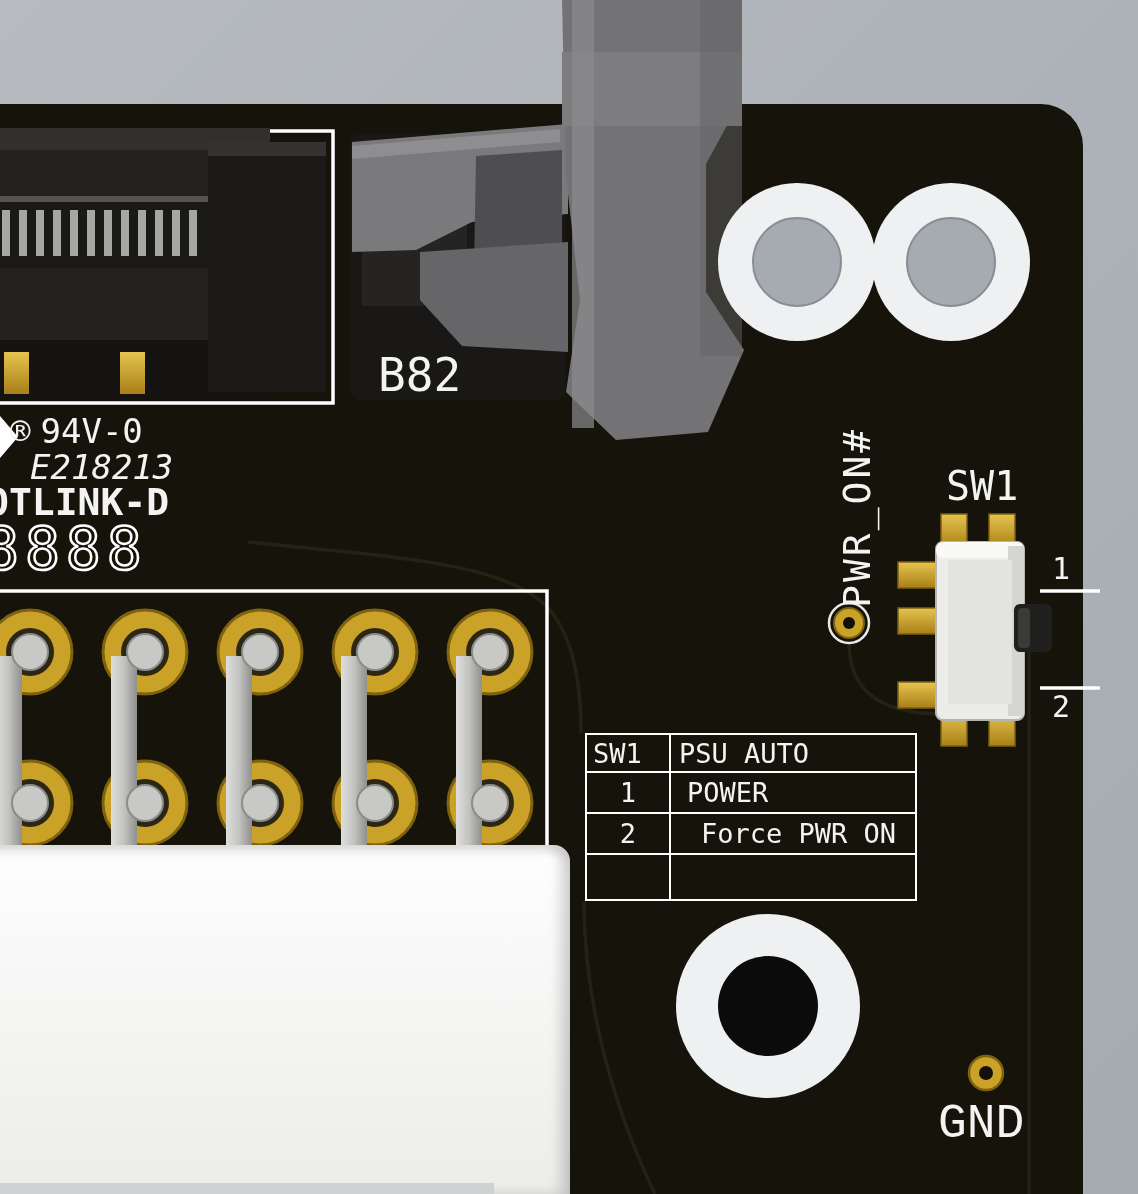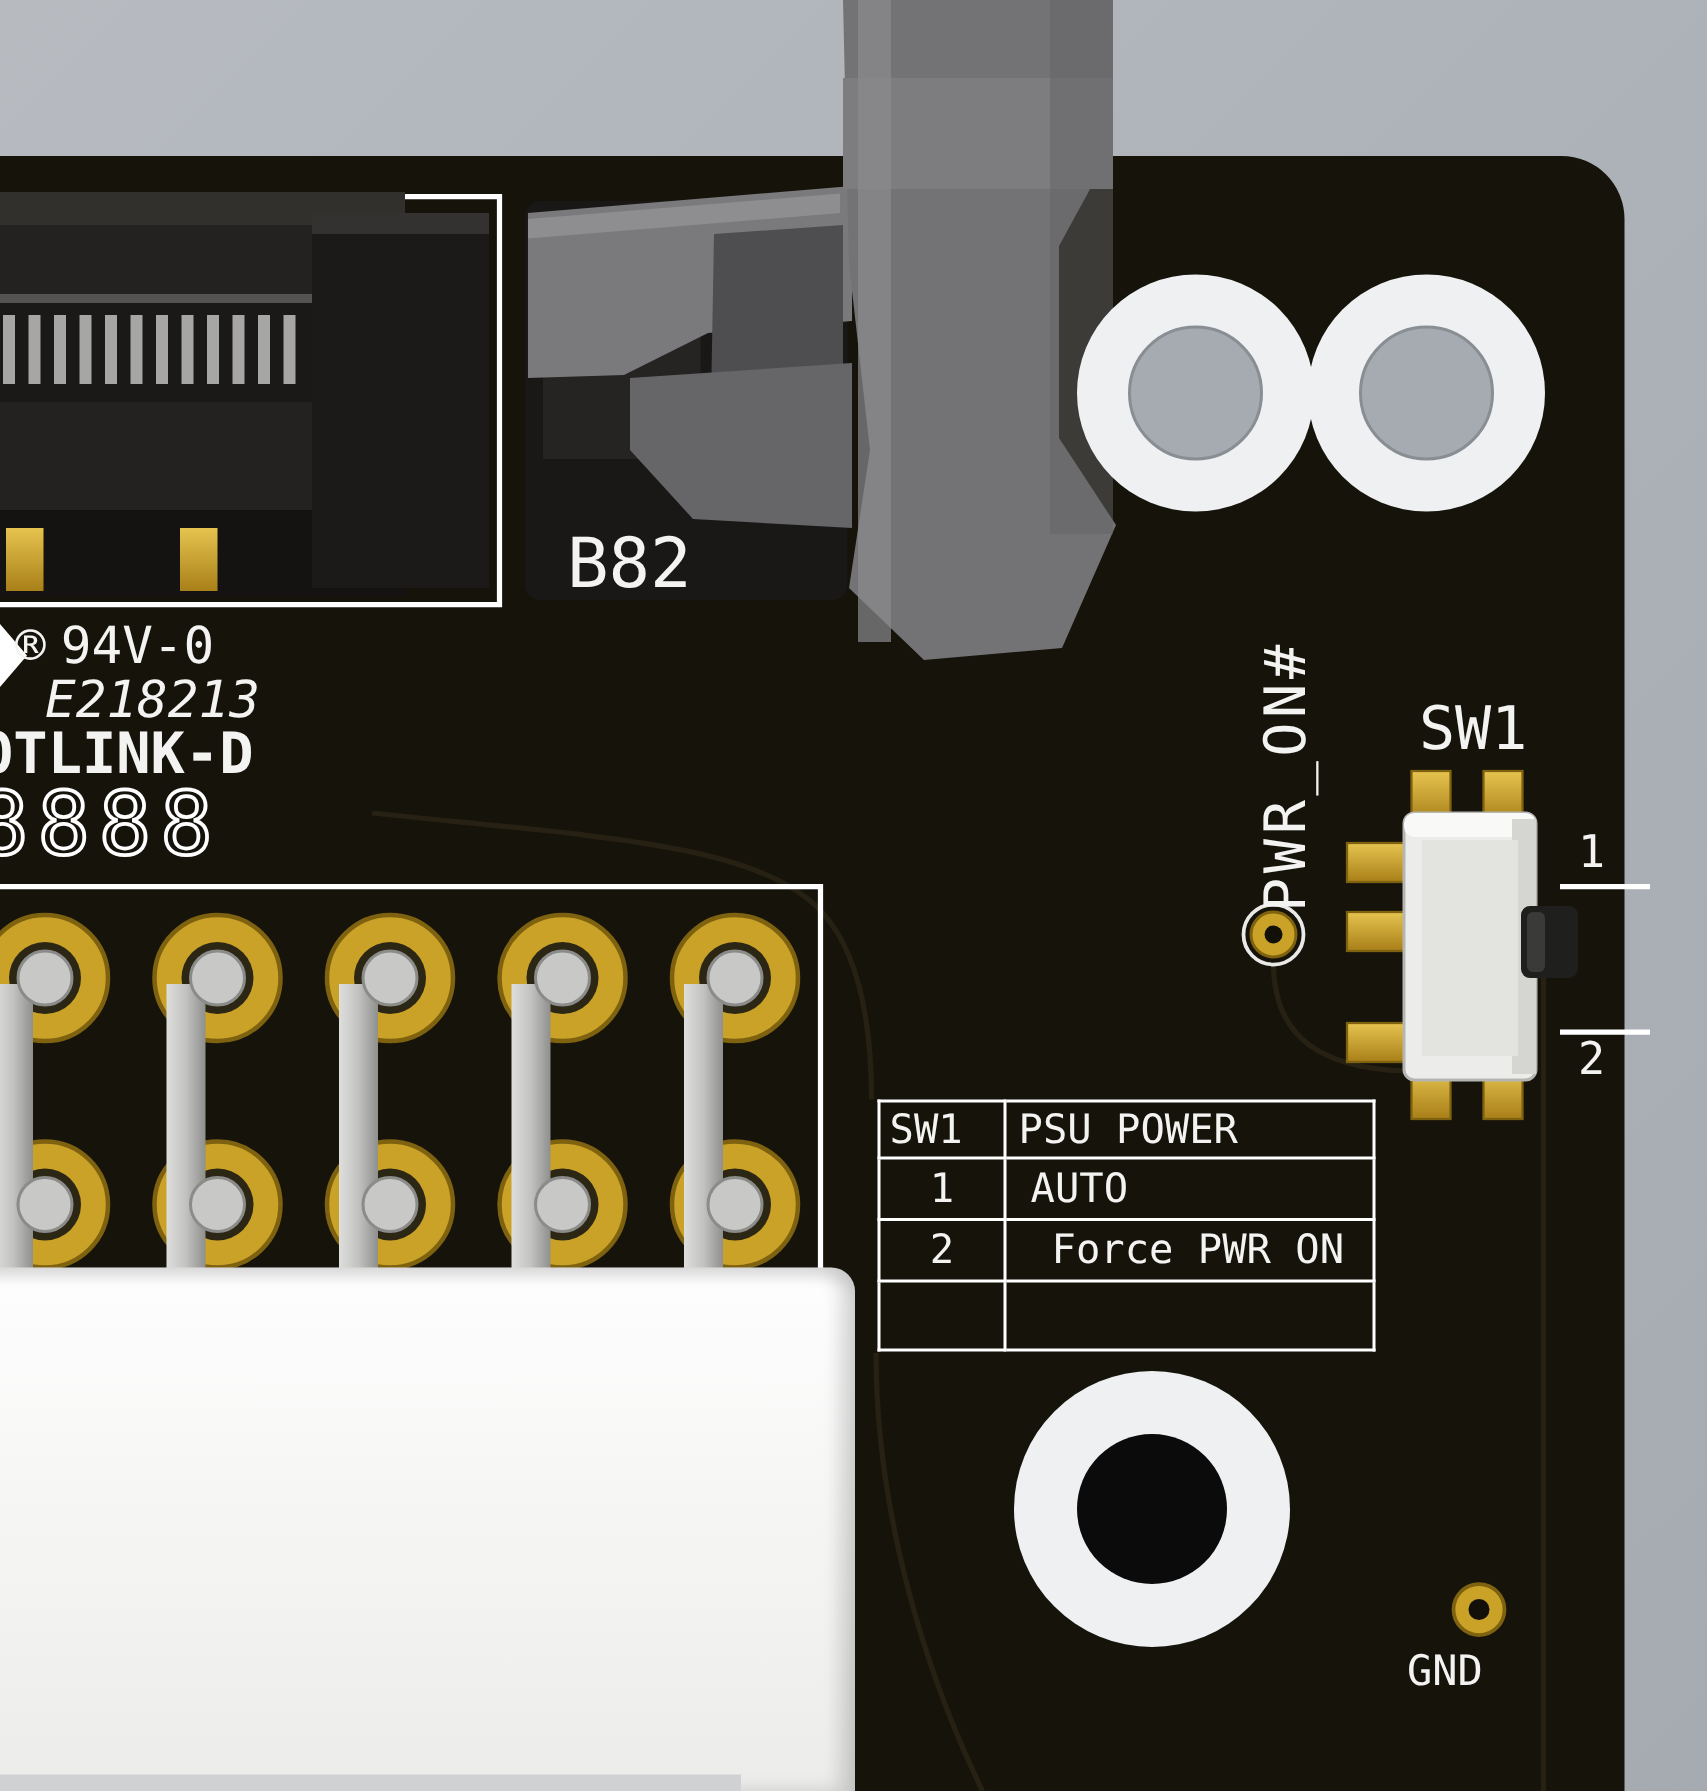--- a/index.html
+++ b/index.html
@@ -199,35 +199,35 @@
   <div class="txt outline" style="left:-16px;top:520px;font-size:58px;letter-spacing:6px;">8888</div>
 
   <div class="txt vert" style="left:838px;top:608px;font-size:38px;letter-spacing:3px;">PWR_ON#</div>
 
   <div class="txt" style="left:946px;top:466px;font-size:40px;">SW1</div>
 
   <div class="txt" style="left:1052px;top:554px;font-size:30px;">1</div>
 
   <div class="txt" style="left:1052px;top:692px;font-size:30px;">2</div>
 
-  <div class="txt" style="left:938px;top:1100px;font-size:28px;">GND</div>
+  <div class="txt" style="left:938px;top:1100px;font-size:48px;font-family:Liberation Mono, monospace;">GND</div>
 
   <table class="sw-table">
     <colgroup>
         <col style="width:84px">
         <col style="width:246px">
       </colgroup>
     <tbody>
         <tr style="height:38px">
       <td style="padding-left:6px">SW1</td>
-      <td>PSU POWER</td>
+      <td>PSU AUTO</td>
     </tr>
     <tr style="height:41px">
       <td class="c">1</td>
-      <td style="padding-left:16px">AUTO</td>
+      <td style="padding-left:16px">POWER</td>
     </tr>
     <tr style="height:41px">
       <td class="c">2</td>
       <td style="padding-left:30px">Force PWR ON</td>
     </tr>
     <tr style="height:46px">
       <td class="c"></td>
       <td></td>
     </tr>
   </tbody>

